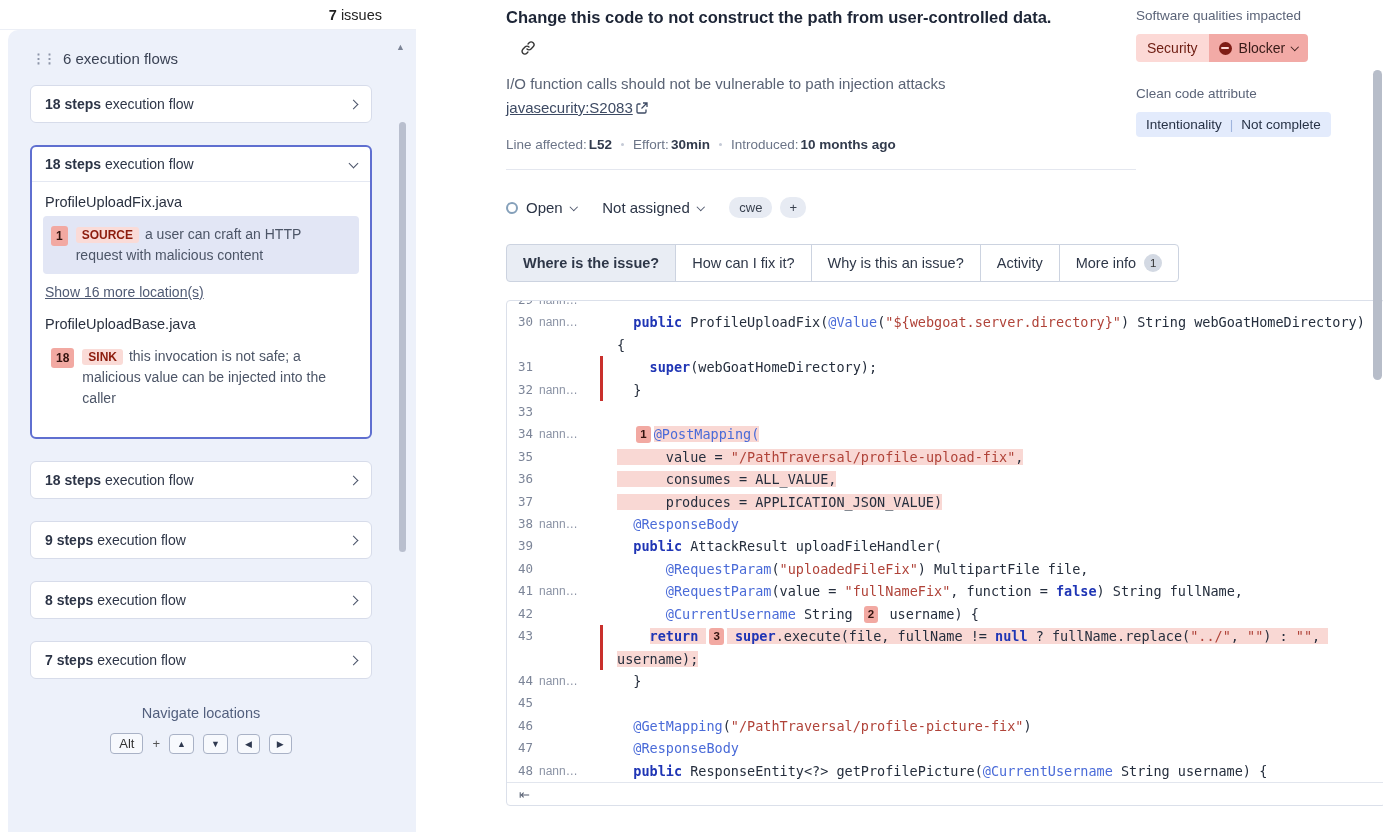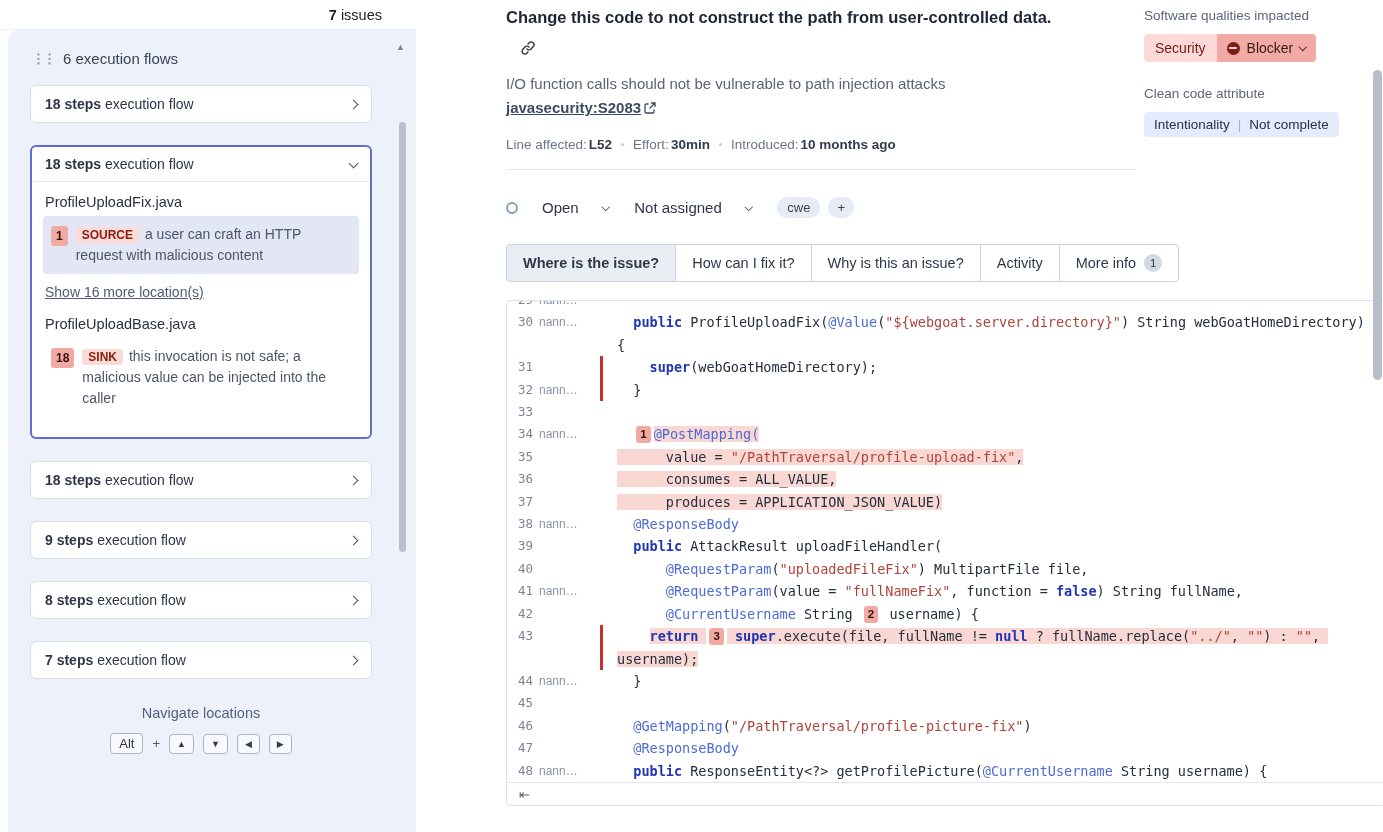--- a/index.html
+++ b/index.html
@@ -49,28 +49,28 @@
   .sb-scroll-up { position: absolute; top: 12px; right: 11px; font-size: 9px; color: #7c8496; }
   .sb-scrollbar { position: absolute; top: 92px; right: 10px; width: 7px; height: 430px;
     border-radius: 4px; background: #a3aaba; opacity: .7; cursor: pointer; }
 
   
   .main { flex: 1; position: relative; padding: 8px 0 0 90px; }
   .title { font-size: 16.5px; font-weight: 700; color: #1d2536; margin: 0; max-width: 660px; }
   .linkrow { margin: 13px 0 0 14px; height: 16px; }
   .link-ic { color: #333; cursor: pointer; display: inline-block; }
   .desc { margin: 16px 0 0; font-size: 15px; line-height: 1.6; color: #5a6375; max-width: 445px; }
-  .rule-link { color: #3d4a63; font-weight: 700; text-decoration: underline; cursor: pointer; white-space: nowrap; }
+  .rule-link { color: #3d4a63; font-weight: 400; text-decoration: underline; cursor: pointer; white-space: nowrap; }
   .ext-ic { display: inline-block; vertical-align: -1px; margin-left: 3px; color: #3d4a63; }
   .meta { margin-top: 16px; font-size: 13.5px; color: #6b7487; display: flex; align-items: center; gap: 9px; }
   .m-val { color: #323b4d; font-weight: 600; margin-left: 2px; }
   .dot { width: 3px; height: 3px; border-radius: 50%; background: #c4cad6; }
   .divider { border: none; border-top: 1px solid #e4e7ef; width: 630px; margin: 17px 0 0; }
   .statusrow { margin-top: 27px; display: flex; align-items: center; gap: 26px; font-size: 15px; color: #2c3547; }
-  .status-group { display: inline-flex; align-items: center; gap: 24px; cursor: pointer; }
+  .status-group { display: inline-flex; align-items: center; gap: 8px; cursor: pointer; }
   .open-circle { width: 12px; height: 12px; border: 2px solid #85a0ba; border-radius: 50%; }
   .chip-group { display: inline-flex; gap: 8px; align-items: center; }
   .tag-chip { background: #e7ebf3; border-radius: 10px; padding: 3px 10px; font-size: 13px; color: #39414f; cursor: pointer; }
   .tag-chip.add { padding: 3px 9px; }
   .tabs { margin-top: 26px; display: flex; }
   .tab { border: 1px solid #ccd3e0; background: #fff; padding: 9px 16px; font-size: 14.5px; color: #2e3748;
     cursor: pointer; display: flex; align-items: center; gap: 8px; margin-left: -1px; }
   .tab:first-child { margin-left: 0; border-radius: 4px 0 0 4px; }
   .tab:last-child { border-radius: 0 4px 4px 0; }
   .tab.active { background: #e9edf4; font-weight: 700; }
@@ -93,21 +93,21 @@
   .tk-s { color: #b04339; }
   .hl { background: #f9d8d4; }
   .tk-b { display: inline-block; background: #f2a9a2; color: #33130f; font-weight: 700; font-size: 11.5px;
     font-family: "Liberation Sans", sans-serif; border-radius: 3px; padding: 0 4px; margin: 0 3px;
     line-height: 17px; vertical-align: 1px; cursor: pointer; }
   .code-bottom { border-top: 1px solid #e2e6ee; height: 23px; display: flex; align-items: center;
     padding-left: 12px; color: #5a6375; font-size: 13px; }
   .scroll-left-ic { cursor: pointer; }
 
   
-  .right-panel { position: absolute; top: 8px; right: 44px; width: 198px; }
+  .right-panel { position: absolute; top: 8px; right: 52px; width: 198px; }
   .rp-header { font-size: 13.5px; color: #5b6478; margin-bottom: 11px; }
   .rp-badges { display: flex; margin-bottom: 24px; }
   .q-badge { background: #fcd9d6; color: #6e1d12; font-size: 14px; padding: 6px 11px; border-radius: 4px 0 0 4px; }
   .sev-badge { background: #f2aaa6; color: #371a17; font-size: 14px; padding: 6px 10px;
     border-radius: 0 4px 4px 0; display: inline-flex; align-items: center; gap: 7px; cursor: pointer; }
   .blocker-ic { width: 13px; height: 13px; border-radius: 50%; background: #7e1d16; position: relative; flex: none; }
   .blocker-ic::after { content: ""; position: absolute; left: 2.5px; right: 2.5px; top: 5.5px; height: 2px;
     background: #fcd9d6; border-radius: 1px; }
   .sev-badge .chev { border-color: #371a17; }
   .attr-badge { display: inline-flex; align-items: center; gap: 8px; background: #e3ebfc; color: #273246;

